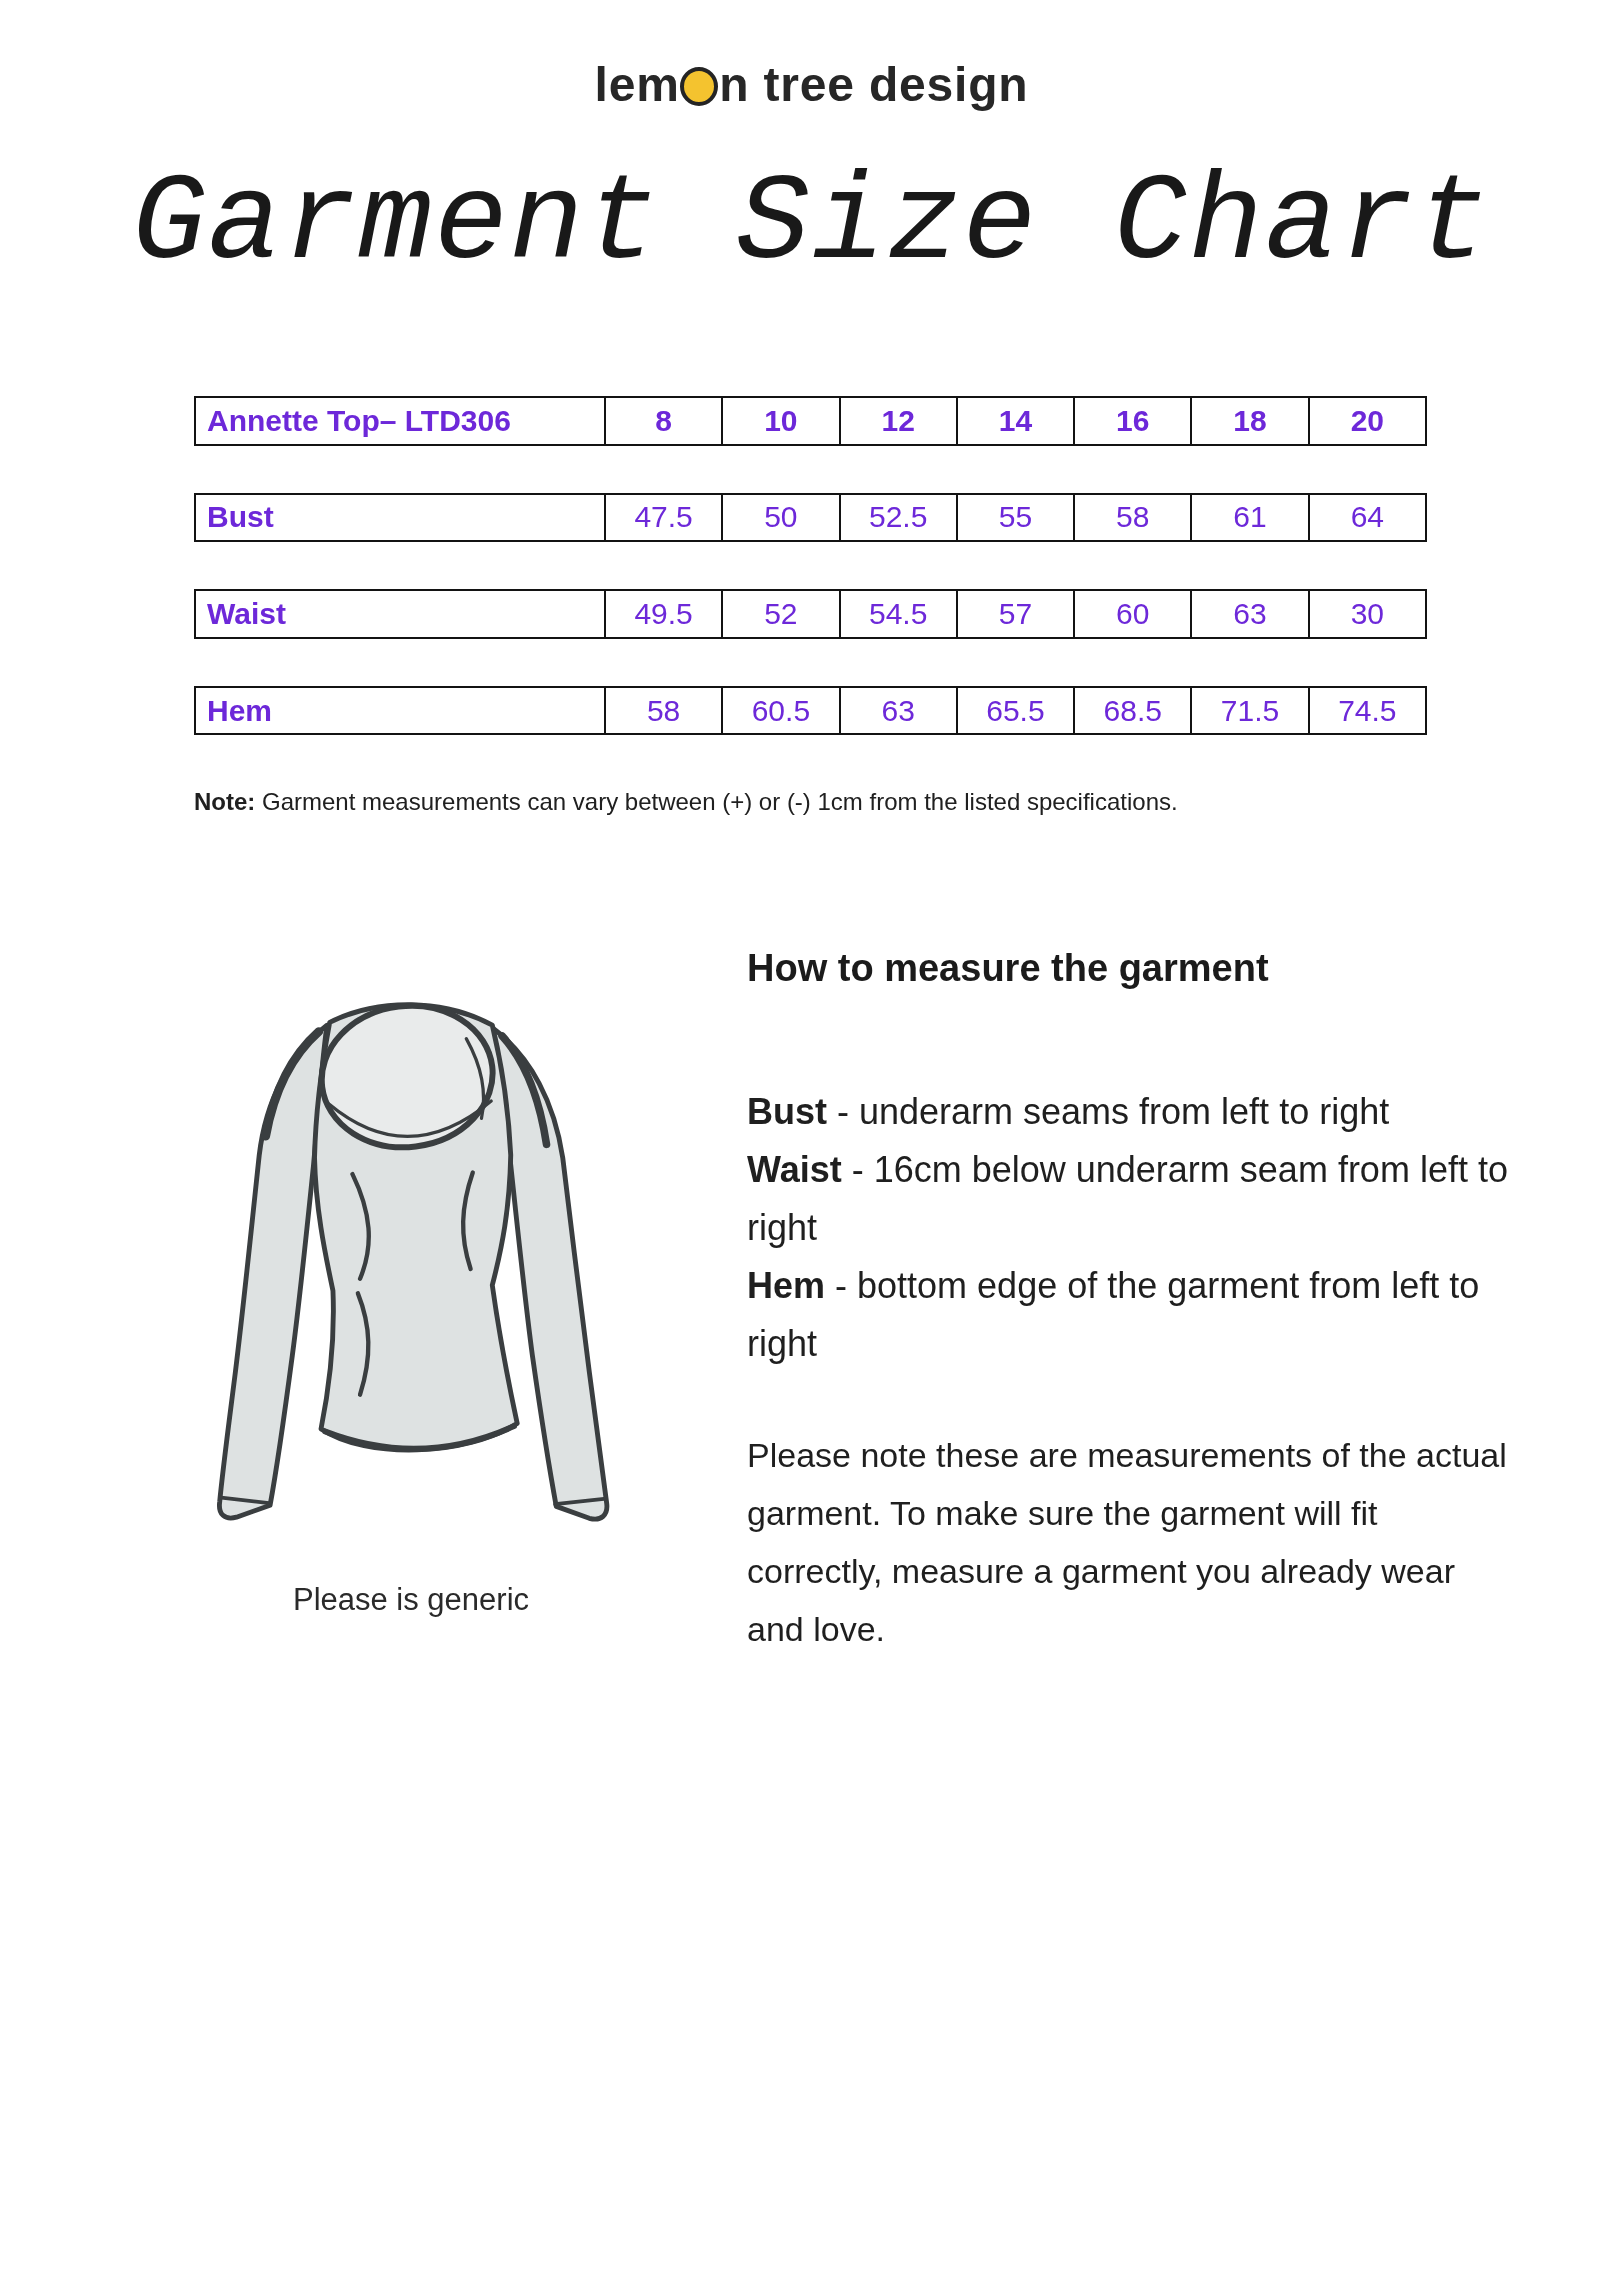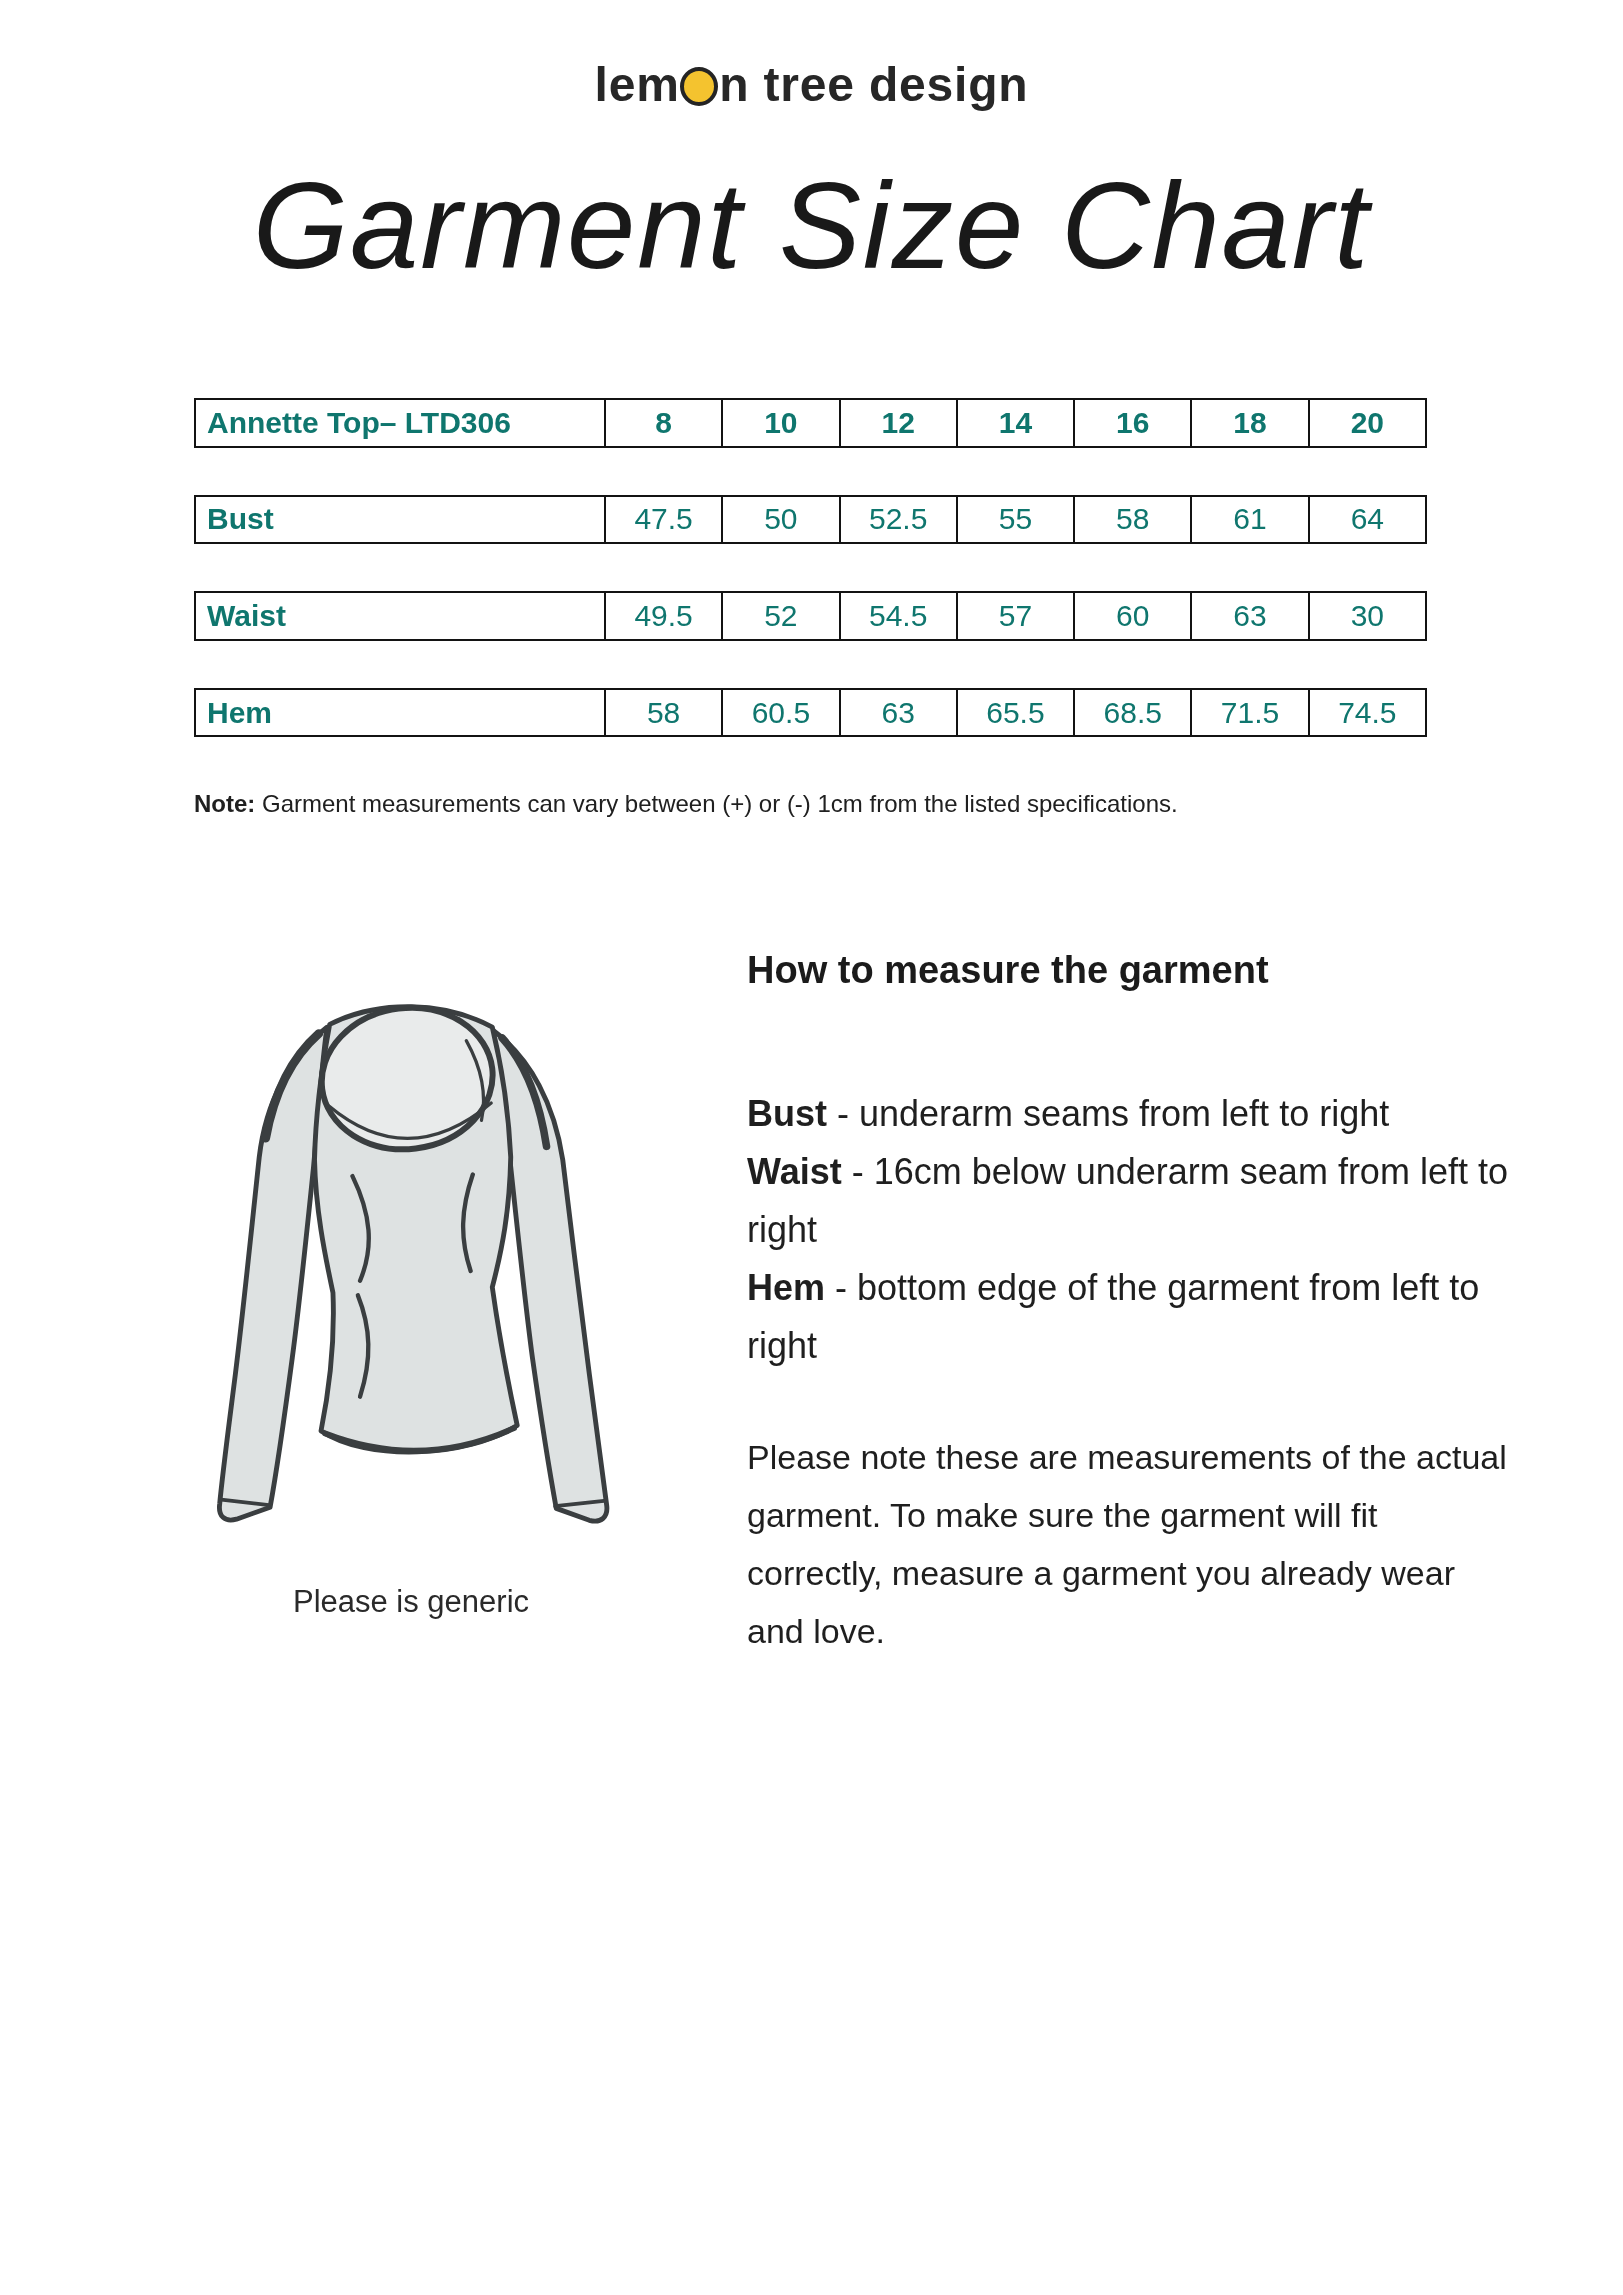--- a/index.html
+++ b/index.html
@@ -14,33 +14,33 @@
   
   .header{ text-align:center; padding-top:57px; }
   .brand{ font-size:48px; font-weight:600; letter-spacing:0.8px; color:#272727; }
   .lemon-dot{
     display:inline-block; width:38px; height:39px; box-sizing:border-box;
     background:#f4c32f; border:4.2px solid #242424; border-radius:50%;
     vertical-align:-5px; margin:0 0.8px;
   }
   .country{ font-size:23.4px; font-weight:bold; letter-spacing:7.5px; color:#2e2e2e; margin-top:10px; }
   .script-title{
-    font-family:Liberation Sans, sans-serif; font-style:italic; font-weight:400;
+    font-family:Liberation Mono, monospace; font-style:italic; font-weight:400;
     font-size:123px; letter-spacing:1.7px; color:#191919; margin-top:43px;
   }
   
   .tables{ margin:102px 0 0 194px; width:1233px; }
   table.size-row{
     border-collapse:collapse; table-layout:fixed; width:100%;
     border:2.5px solid #131313; margin-bottom:47px; background:#ffffff;
   }
   table.size-row:last-child{ margin-bottom:0; }
   table.size-row td{
     font-size:30px; padding:5.8px 3.3px; text-align:center;
-    border-left:2.5px solid #131313; color:#0f766e; overflow:hidden; white-space:nowrap;
+    border-left:2.5px solid #131313; color:#6d28d9; overflow:hidden; white-space:nowrap;
   }
   table.size-row td.lbl{
     text-align:left; padding-left:11px; font-weight:bold; border-left:none;
   }
   table.size-row.header-row td{ font-weight:bold; }
   
   .note{ margin:53px 0 0 194px; font-size:24px; color:#202020; }
   .note .note-label{ font-weight:bold; }
   
   .bottom{ display:flex; align-items:flex-start; margin:122px 33px 0 123px; }

